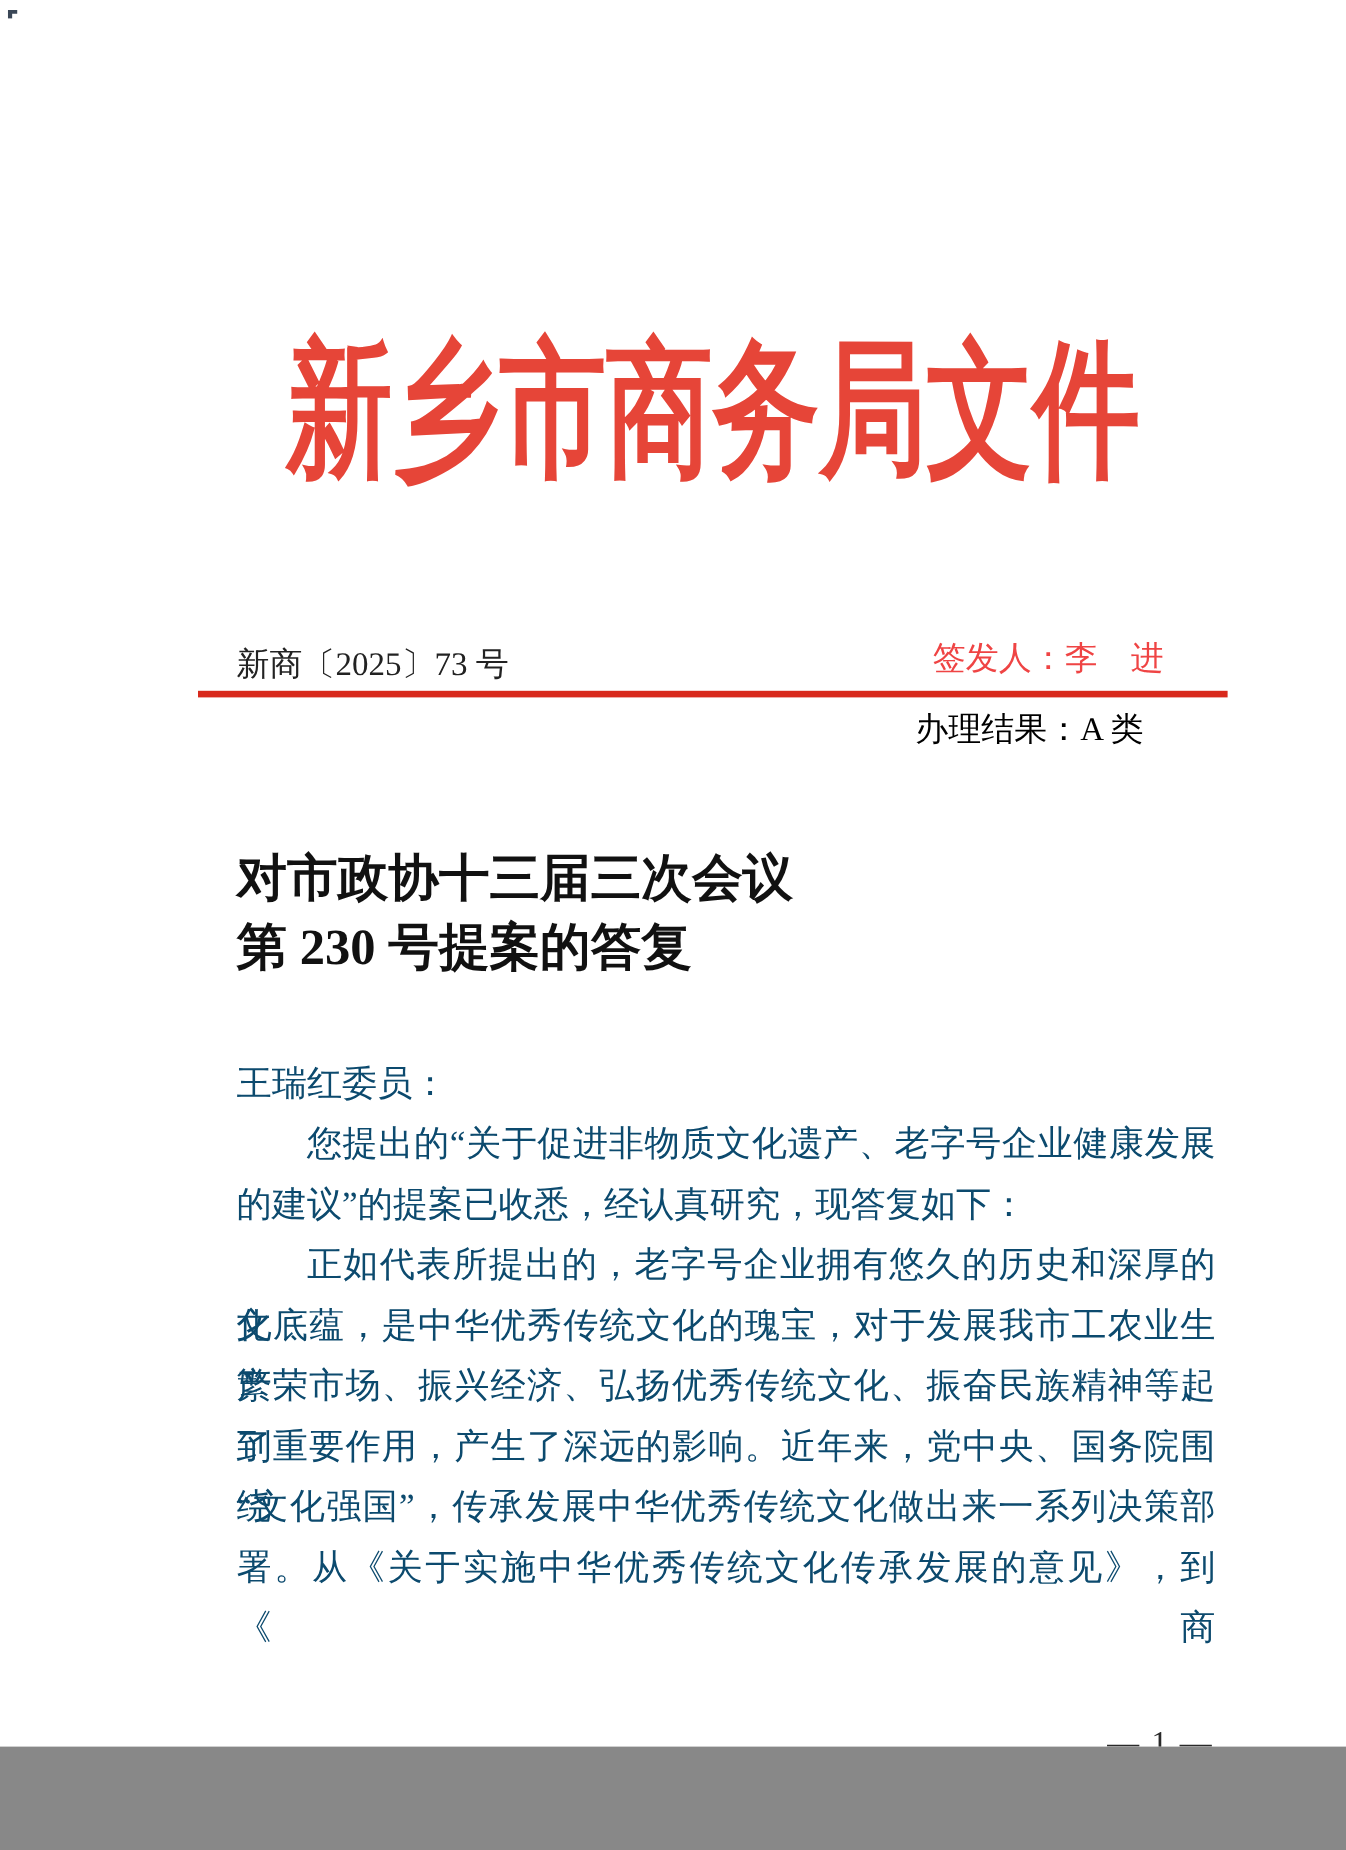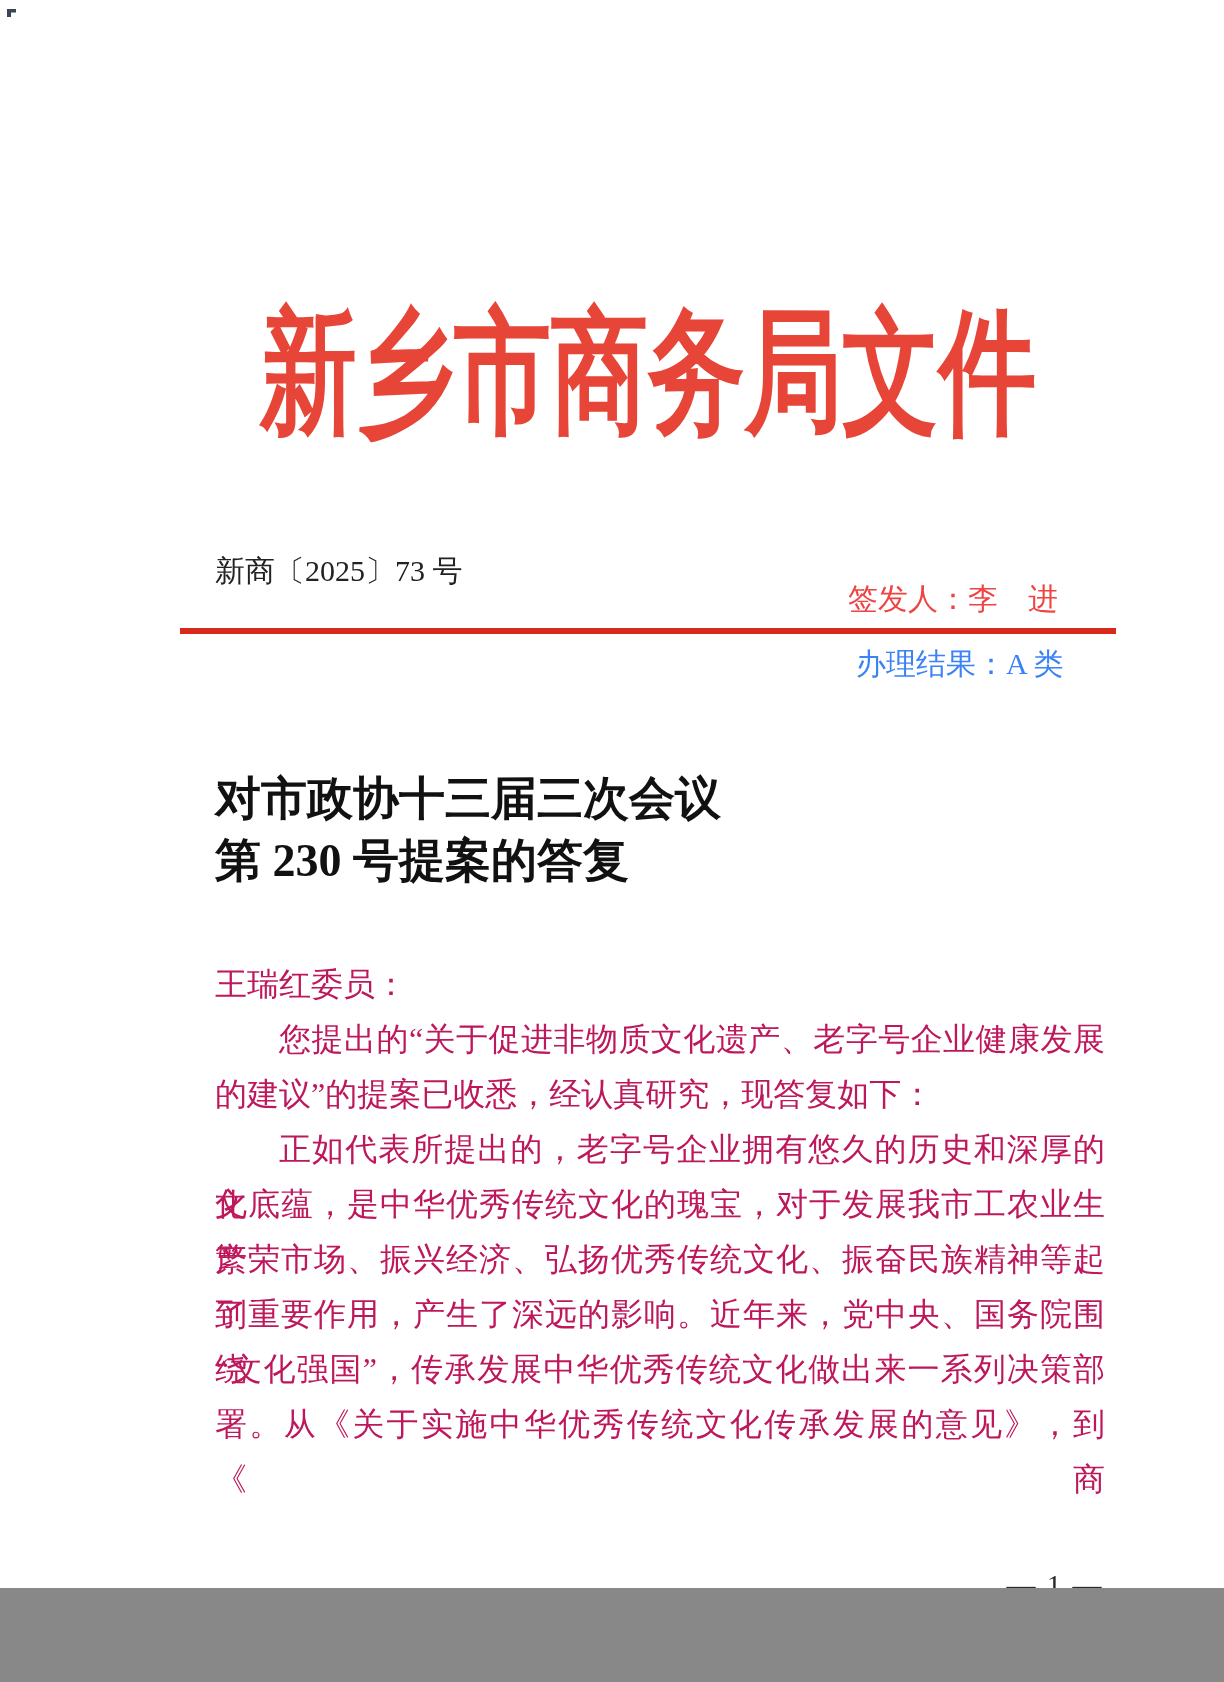--- a/index.html
+++ b/index.html
@@ -32,60 +32,60 @@
     font-weight:bold;
     text-align:justify;
     text-align-last:justify;
     transform:scaleY(1.40);
     transform-origin:top center;
     white-space:nowrap;
     letter-spacing:0;
   }
   .meta-docnum {
     position:absolute;
-    left:215px; top:553px;
+    left:215px; top:587px;
     font-size:30px;
     line-height:36px;
     color:#222;
   }
   .meta-issuer {
     position:absolute;
     left:848px; top:581px;
     font-size:30px;
     line-height:36px;
     color:#ef4444;
   }
   .red-rule {
     position:absolute;
     left:180px; top:628px;
     width:936px; height:6px;
   }
   .meta-result {
     position:absolute;
-    left:856px; top:644px;
+    left:832px; top:644px;
     font-size:30px;
     line-height:40px;
-    color:#3b82f6;
+    color:#000000;
   }
   .doc-title {
     position:absolute;
     left:215px; top:768px;
     width:890px;
     text-align:left;
     font-size:46px;
     line-height:62px;
     font-weight:bold;
     color:#111;
   }
   .body-text {
     position:absolute;
     left:215px; top:957px;
     width:890px;
     font-size:32px;
-    color:#be185d;
+    color:#0c4a6e;
   }
   .body-line {
     height:55px;
     line-height:55px;
     white-space:nowrap;
   }
   .body-line.justify {
     white-space:normal;
     text-align:justify;
     text-align-last:justify;

